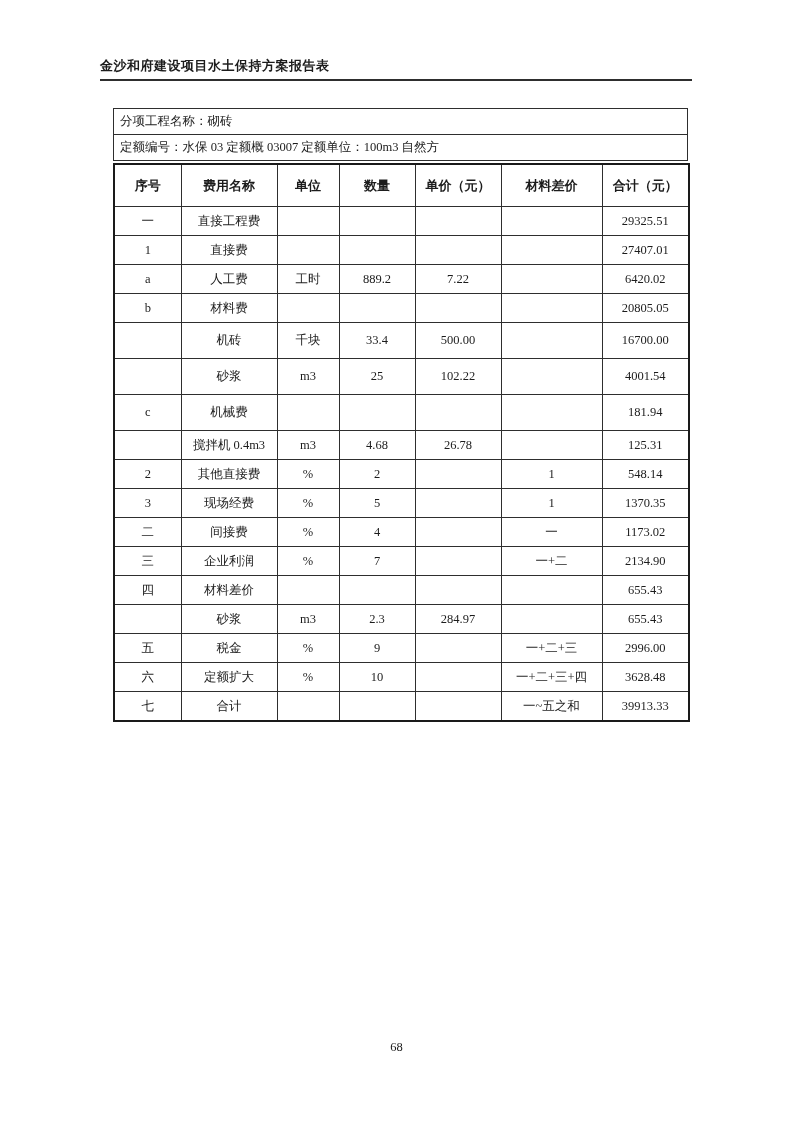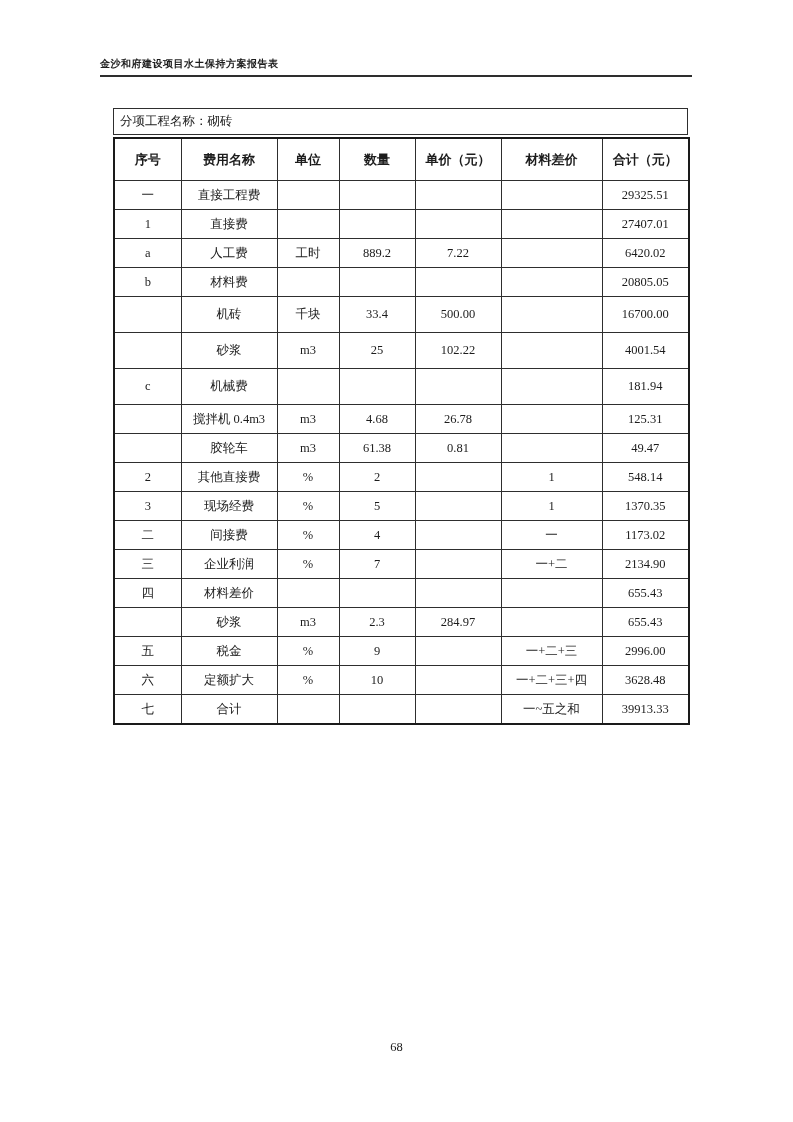--- a/index.html
+++ b/index.html
@@ -13,21 +13,21 @@
     position: relative;
     font-family: "Liberation Serif", "DejaVu Serif", serif;
     color: #1c1c1c;
     overflow: hidden;
   }
   .running-header {
     position: absolute;
     left: 100px;
     top: 57px;
     width: 592px;
-    font-size: 10px;
+    font-size: 13px;
     font-weight: bold;
     letter-spacing: 0.5px;
     padding-bottom: 4px;
     border-bottom: 2px solid #2e2e2e;
   }
   .tables-block {
     position: absolute;
     left: 113px;
     top: 108px;
     width: 586px;
@@ -90,20 +90,23 @@
 <div class="running-header">
   <span>金沙和府建设项目水土保持方案报告表</span>
 </div>
 
 <div class="tables-block">
 
   <table class="info-table">
     <tbody>
         <tr>
           <td>分项工程名称：砌砖</td>
+        </tr>
+        <tr>
+          <td>定额编号：水保 03 定额概 03007 定额单位：100m3 自然方</td>
         </tr>
       </tbody>
   </table>
 
   <table class="cost-table">
     <colgroup>
       <col style="width:67px">
       <col style="width:96px">
       <col style="width:62px">
       <col style="width:76px">
@@ -189,29 +192,20 @@
         <tr>
           <td></td>
           <td>搅拌机 0.4m3</td>
           <td>m3</td>
           <td>4.68</td>
           <td>26.78</td>
           <td></td>
           <td>125.31</td>
         </tr>
         <tr>
-          <td></td>
-          <td>胶轮车</td>
-          <td>m3</td>
-          <td>61.38</td>
-          <td>0.81</td>
-          <td></td>
-          <td>49.47</td>
-        </tr>
-        <tr>
           <td>2</td>
           <td>其他直接费</td>
           <td>%</td>
           <td>2</td>
           <td></td>
           <td>1</td>
           <td>548.14</td>
         </tr>
         <tr>
           <td>3</td>

